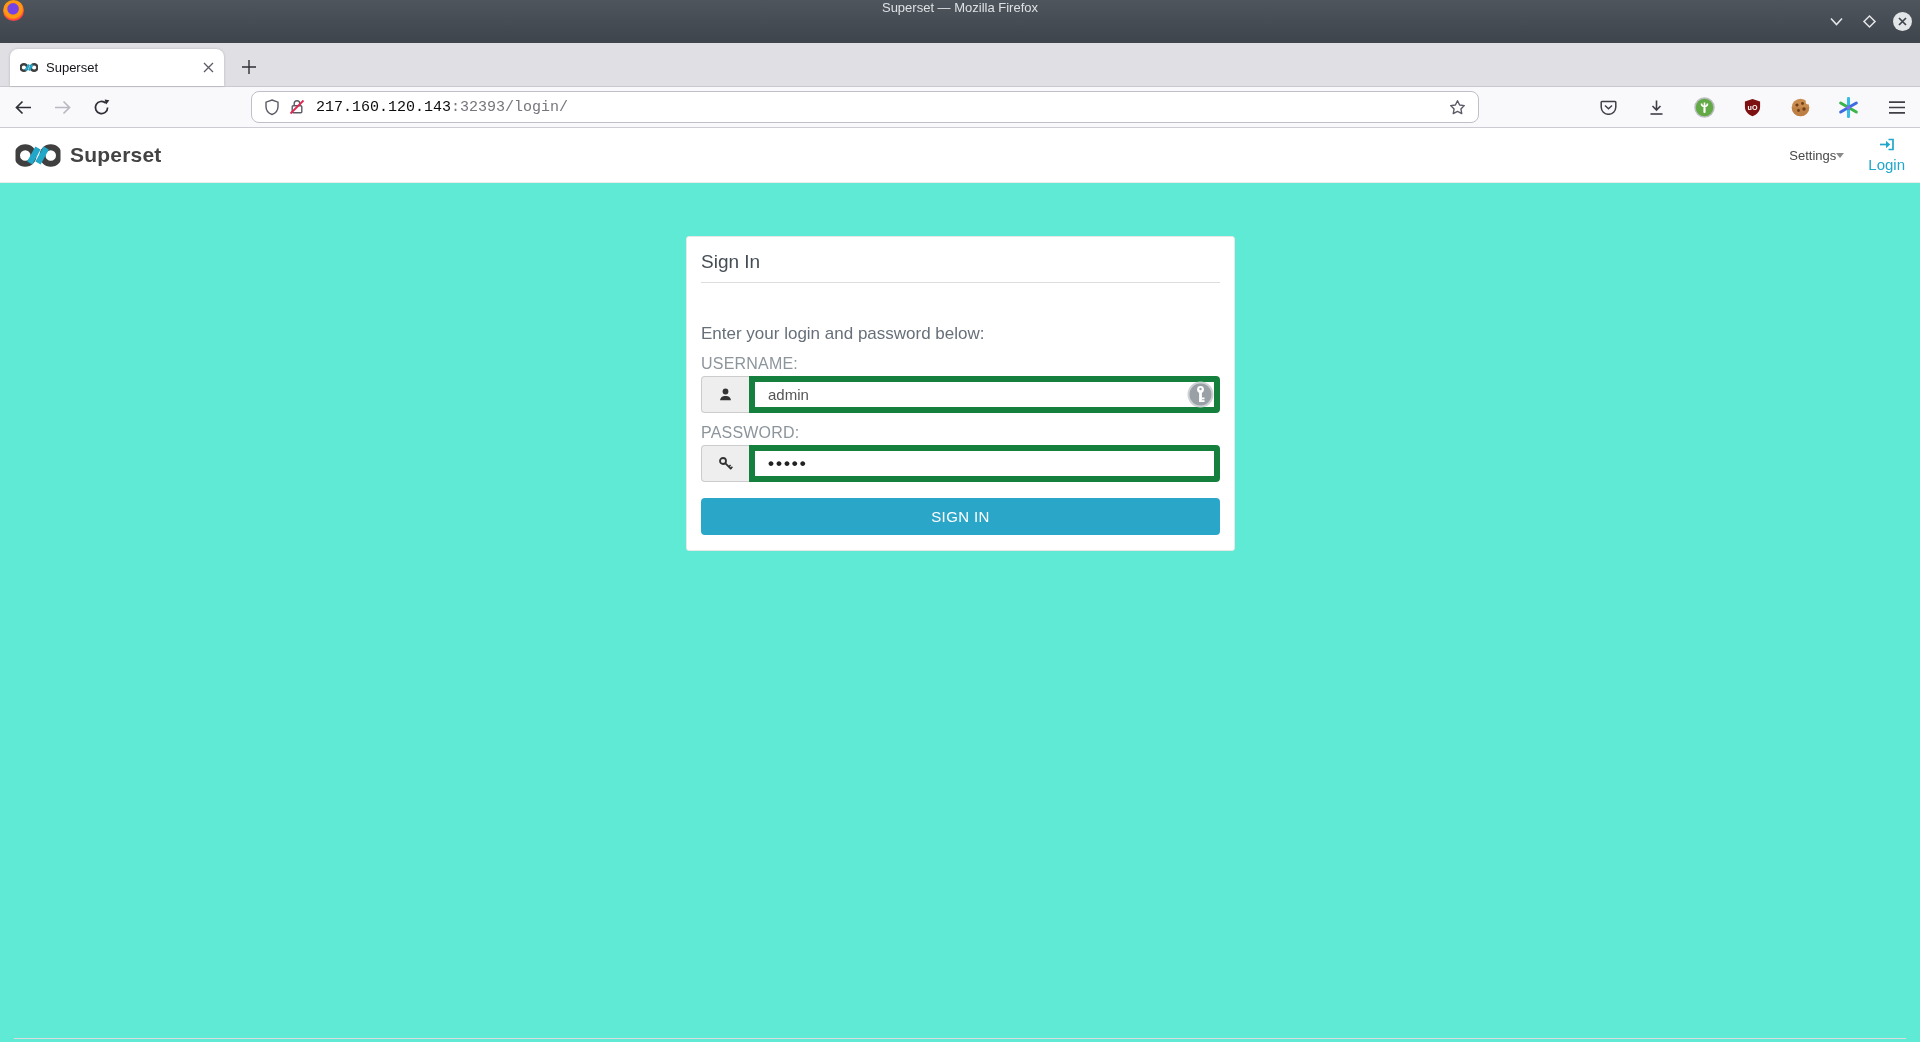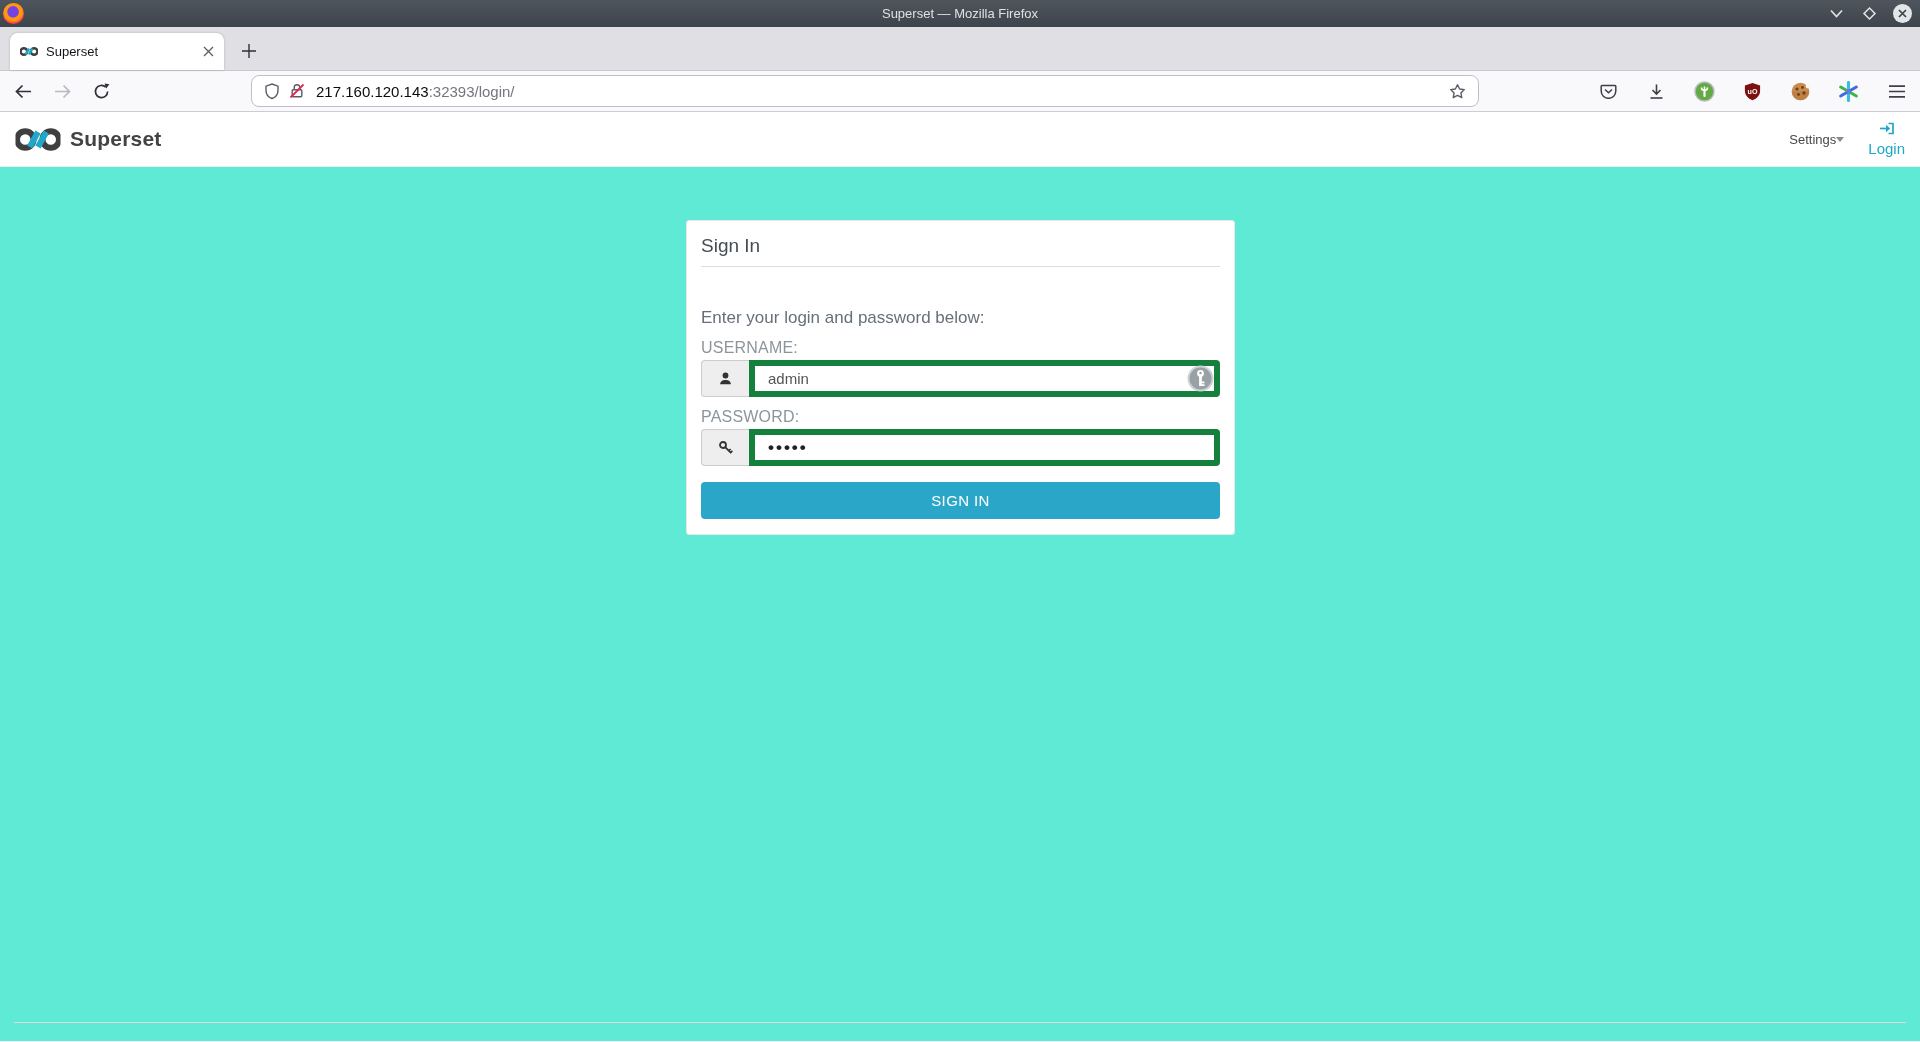--- a/index.html
+++ b/index.html
@@ -1,34 +1,34 @@
 <!DOCTYPE html>
 <html><head>
 <meta charset="utf-8">
 <style>
   * { margin:0; padding:0; box-sizing:border-box; }
   html,body { width:1920px; height:1042px; overflow:hidden; font-family:"Liberation Sans", sans-serif; background:#f5f6f7; }
 
   
-  .titlebar { height:27px; background:linear-gradient(180deg,#4e555d,#3e444b); display:flex; align-items:center; position:relative; }
+  .titlebar { height:43px; background:linear-gradient(180deg,#4e555d,#3e444b); display:flex; position:relative; }
   .ff-logo { width:21px; height:21px; margin-left:3px; border-radius:50%;
     background:radial-gradient(circle at 48% 42%, #7542e5 0 32%, #ff980e 38% 55%, #ff3647 70%, #ffbd4f 95%); }
   .win-title { position:absolute; left:0; right:0; text-align:center; color:#dde1e4; font-size:13px; }
   .win-controls { margin-left:auto; display:flex; align-items:center; gap:15px; padding-right:8px; z-index:2; }
   .win-btn { width:18px; height:18px; display:flex; align-items:center; justify-content:center; }
   .close-circle { width:19px; height:19px; border-radius:50%; background:#e3e6e8; display:flex; align-items:center; justify-content:center; }
 
   .tabbar { height:44px; background:#dfdfe4; display:flex; align-items:flex-end; padding-left:10px; border-bottom:1px solid #c9c9cf; }
   .tab { width:214px; height:37px; background:#fff; border-radius:8px 8px 0 0; display:flex; align-items:center; padding:0 10px; box-shadow:0 0 3px rgba(0,0,0,.18); }
   .tab-title { flex:1; font-size:13px; color:#15141a; margin-left:8px; white-space:nowrap; overflow:hidden; }
   .newtab-btn { width:30px; height:30px; margin:0 0 4px 10px; display:flex; align-items:center; justify-content:center; border-radius:4px; }
 
   .toolbar { height:41px; background:#f9f9fb; border-bottom:1px solid #ccccd2; display:flex; align-items:center; padding:0 12px; }
   .nav-btn { width:22px; height:22px; display:flex; align-items:center; justify-content:center; margin-right:17px; }
-  .urlbar { flex:1; height:32px; margin-left:122px; margin-right:118px; background:#fff; border:1px solid #bfbfc9; border-radius:8px; display:flex; align-items:center; padding:0 12px; gap:9px; }
+  .urlbar { flex:1; height:32px; margin-left:122px; margin-right:118px; background:#fff; border:1px solid #bfbfc9; border-radius:8px; display:flex; align-items:center; padding:0 12px; gap:9px;font-family:Liberation Mono, monospace; }
   .url-text { font-size:15px; margin-left:2px; }
   .url-host { color:#0c0c0d; }
   .url-suffix { color:#75757d; }
   .url-star { margin-left:auto; display:flex; }
   .ext-cluster { display:flex; align-items:flex-end; gap:25px; }
   .ext-btn { width:23px; height:23px; display:flex; align-items:center; justify-content:center; }
 
   
   .navbar { height:55px; background:#fff; border-bottom:1px solid #ededed; display:flex; align-items:center; padding:0 15px; }
   .brand { display:flex; align-items:center; gap:9px; }

